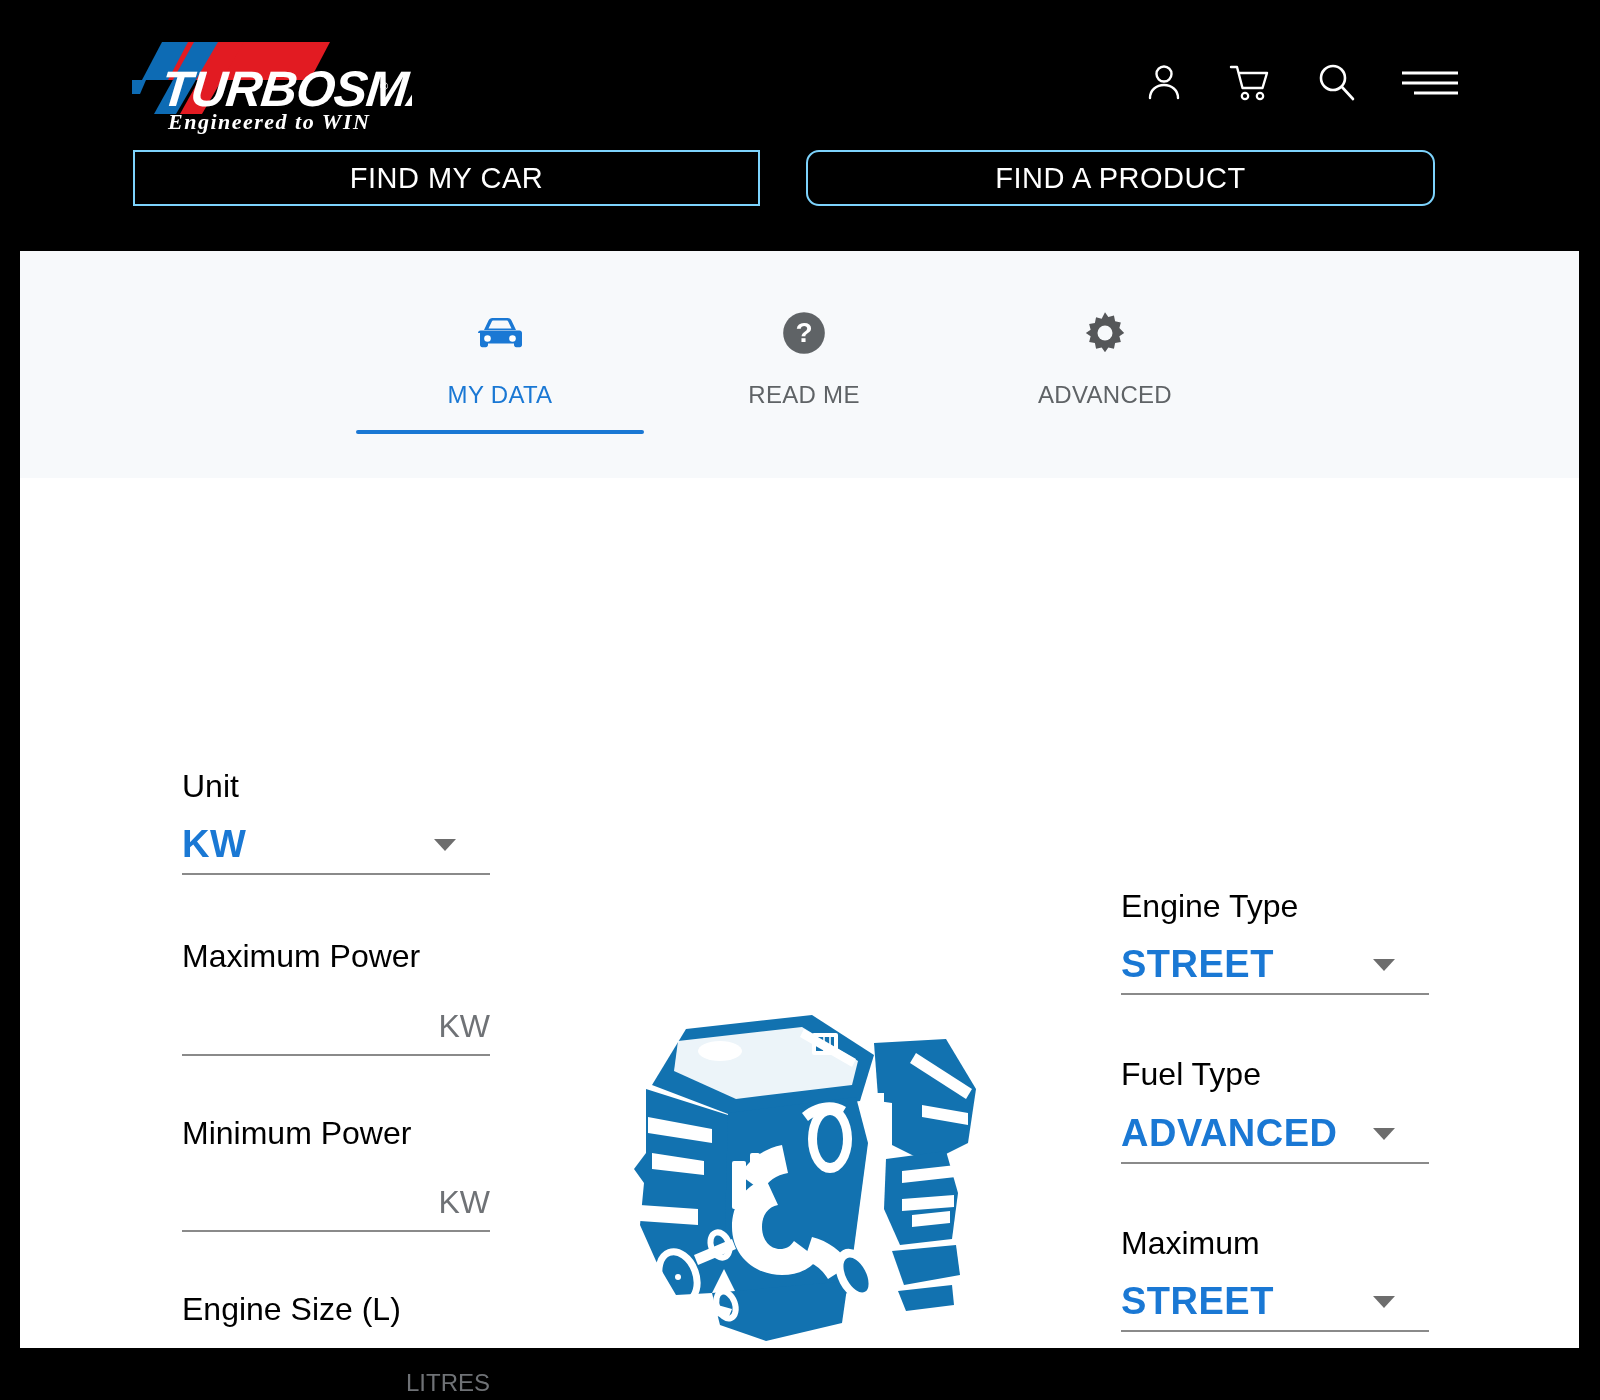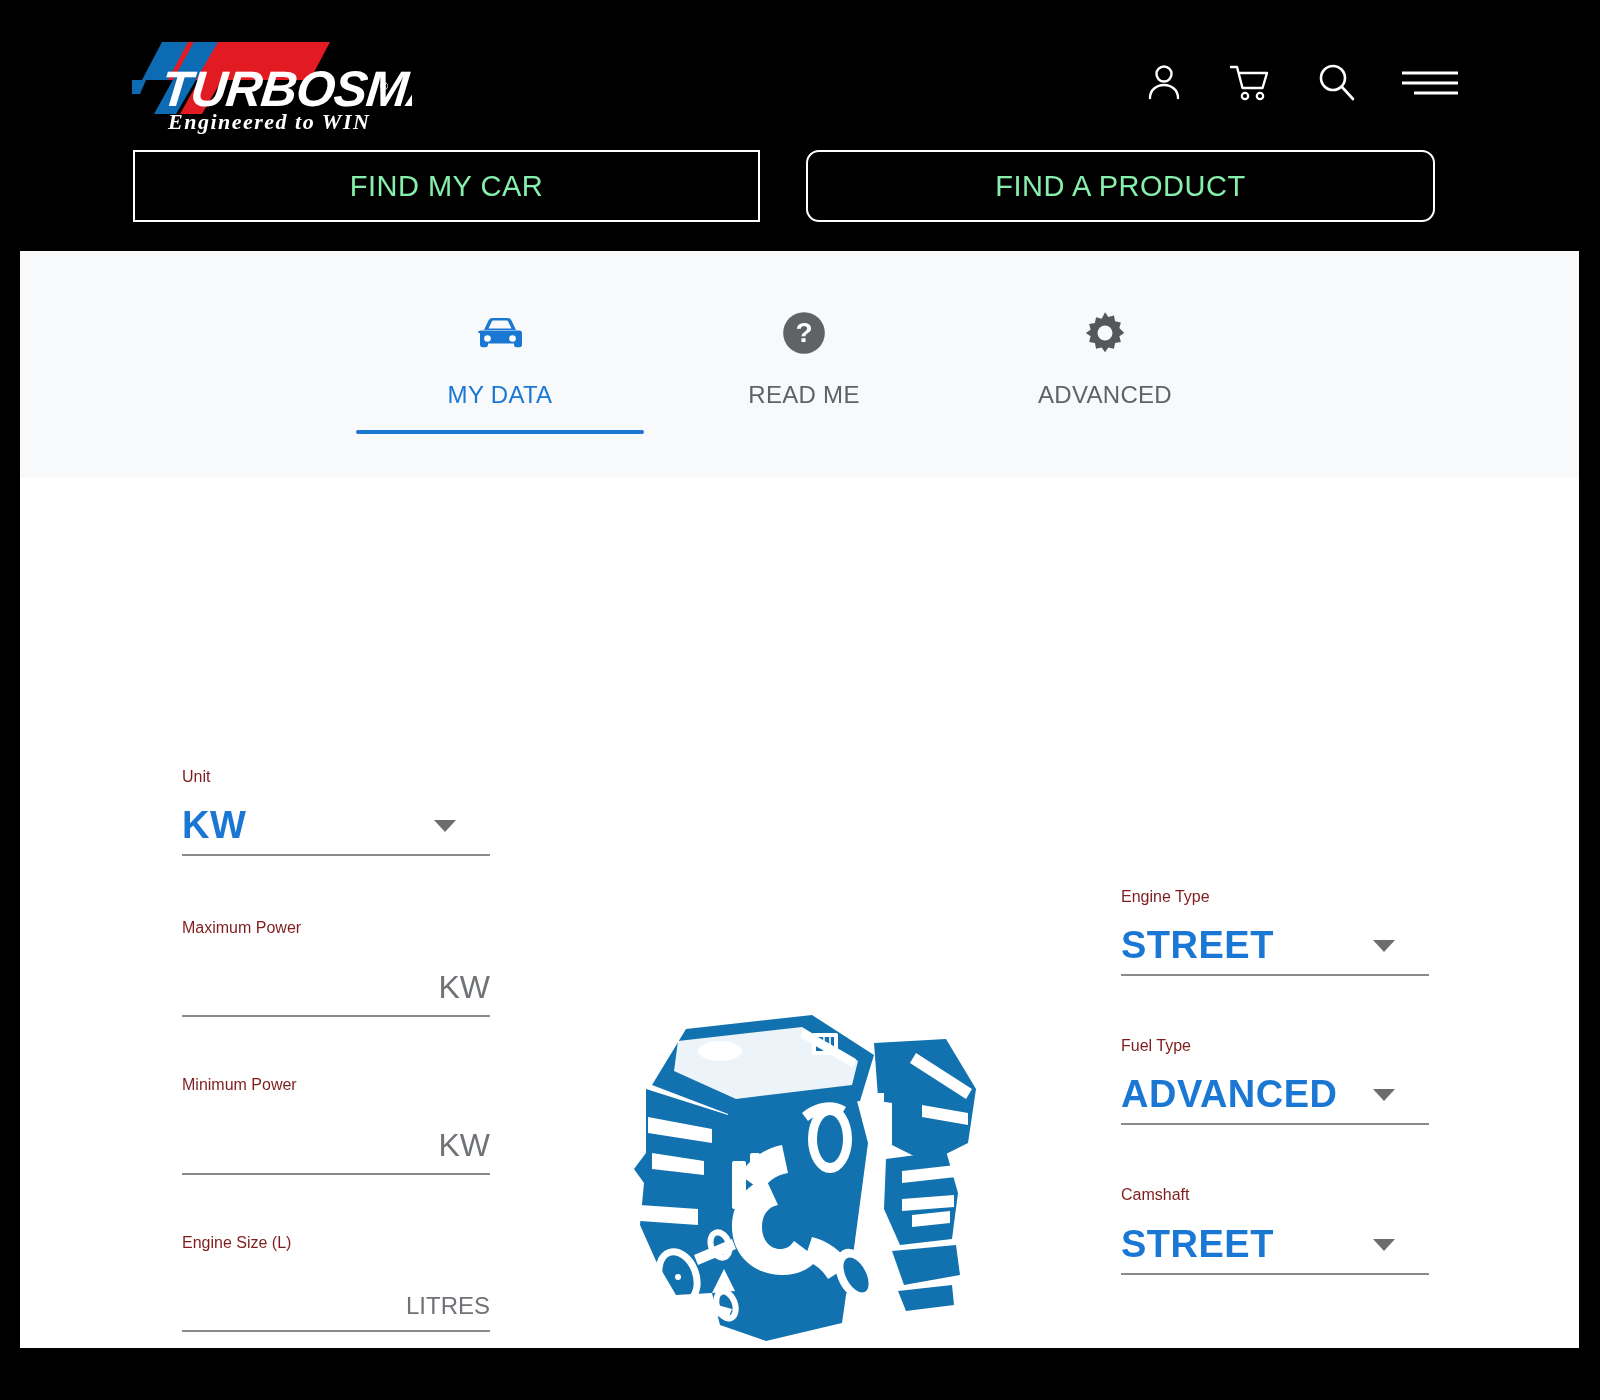--- a/index.html
+++ b/index.html
@@ -25,23 +25,23 @@
     position: absolute; right: 140px; top: 60px;
     display: flex; align-items: center; gap: 42px;
   }
   .hicon { width: 44px; height: 44px; display: block; cursor: pointer; }
   .hicon svg { display: block; }
 
   .header-buttons {
     position: absolute; left: 0; top: 150px; width: 1600px; height: 76px;
   }
   .hbtn {
-    position: absolute; top: 0; height: 72px;
-    border: 2px solid #ffffff; background: #000;
-    color: #86efac; font-size: 29px; letter-spacing: 0.5px;
+    position: absolute; top: 0; height: 56px;
+    border: 2px solid #7dd3fc; background: #000;
+    color: #ffffff; font-size: 29px; letter-spacing: 0.5px;
     display: flex; align-items: center; justify-content: center;
     cursor: pointer;
   }
   #btn-find-car { left: 133px; width: 627px; }
   #btn-find-product { left: 806px; width: 629px; border-radius: 13px; }
 
   
   .app-panel {
     position: absolute; left: 20px; top: 251px;
     width: 1559px; height: 1097px;
@@ -71,21 +71,21 @@
     height: 4px; background: #1a78d4; border-radius: 2px;
   }
 
   
   .form-col { position: absolute; width: 308px; }
   #col-left { left: 162px; top: 516px; }
   #col-right { left: 1101px; top: 636px; }
 
   .field { position: relative; }
   .field-label {
-    font-size: 16px; color: #7f1d1d; line-height: 1.2;
+    font-size: 32px; color: #000000; line-height: 1.2;
   }
   .field-control {
     position: relative;
     border-bottom: 2px solid #8a8a8a;
     height: 70px;
     display: flex; align-items: flex-end;
     cursor: pointer;
   }
   .select-value {
     font-size: 38px; font-weight: bold; color: #1a78d4;
@@ -340,21 +340,21 @@
         <div class="field-label">Fuel Type</div>
         <div class="field-control">
           <span class="select-value">ADVANCED</span>
           <span class="select-arrow"></span>
         </div>
       </div>
 
       <div class="gap-right"></div>
 
       <div class="field">
-        <div class="field-label">Camshaft</div>
+        <div class="field-label">Maximum</div>
         <div class="field-control">
           <span class="select-value">STREET</span>
           <span class="select-arrow"></span>
         </div>
       </div>
     </div>
 
   </div>
 </div>
 

